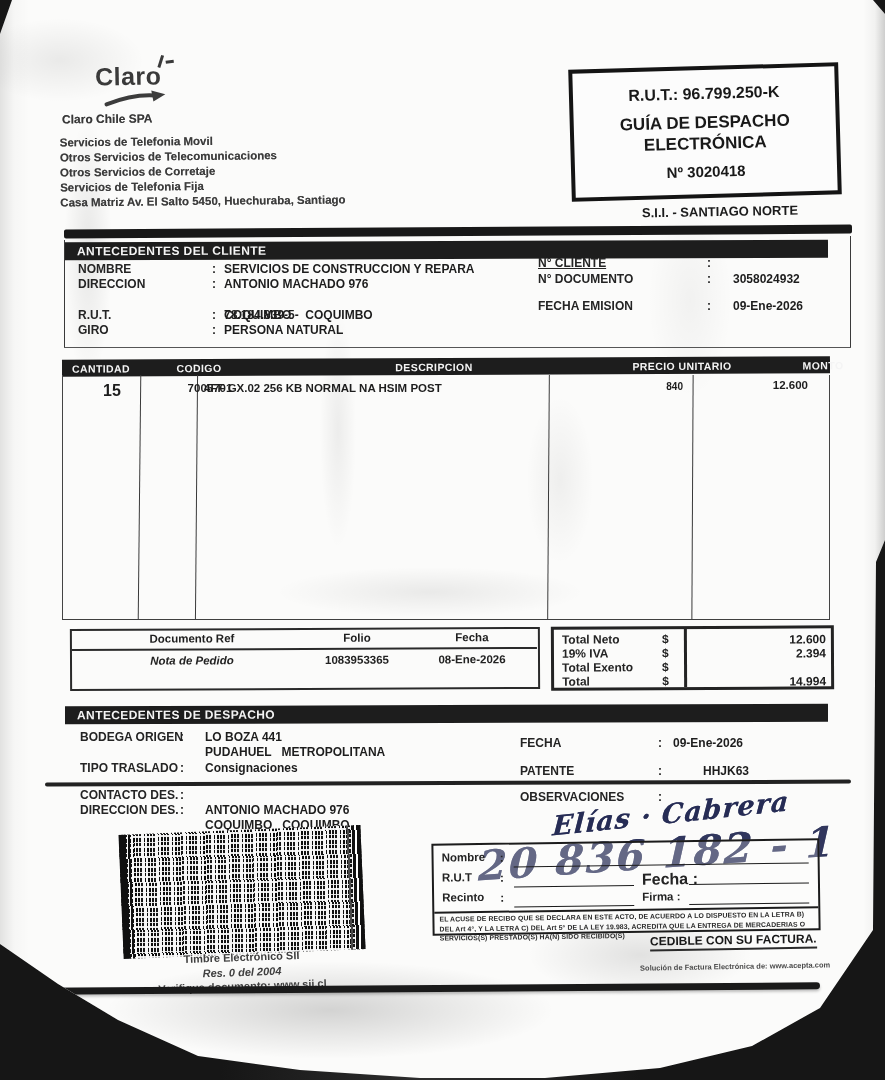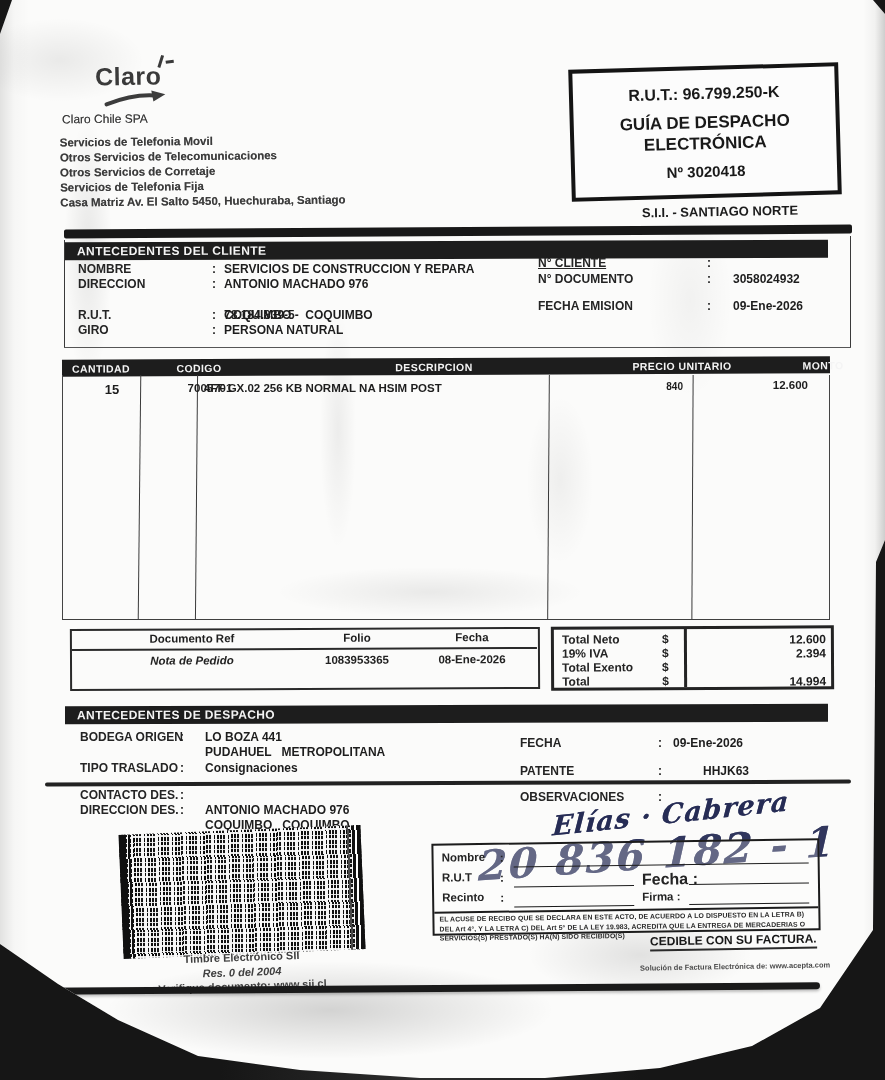--- a/index.html
+++ b/index.html
@@ -48,21 +48,21 @@
       <svg width="22" height="20" style="position:absolute;left:58px;top:-8px;">
         <line x1="6" y1="14" x2="10" y2="2" stroke="#3a3a3a" stroke-width="3"></line>
         <line x1="13" y1="9" x2="21" y2="8" stroke="#3a3a3a" stroke-width="3"></line>
       </svg>
       <svg width="64" height="18" style="position:absolute;left:8px;top:28px;">
         <path d="M3,14 Q30,4 52,6" fill="none" stroke="#3c3c3c" stroke-width="4" stroke-linecap="round"></path>
         <path d="M48,1 L62,5 L50,12 Z" fill="#3c3c3c"></path>
       </svg>
     </div>
 
-    <div class="abs soft" style="left:62px;top:112px;font-size:12px;font-weight:400;color:#383838;transform:rotate(-0.6deg);">Claro Chile SPA</div>
+    <div class="abs soft" style="left:62px;top:112px;font-size:12px;font-weight:700;color:#383838;transform:rotate(-0.6deg);">Claro Chile SPA</div>
 
     <div class="abs soft" style="left:60px;top:134px;font-size:11.5px;font-weight:600;color:#3c3c3c;line-height:15px;transform:rotate(-0.6deg);">
       <div>Servicios de Telefonia Movil</div>
       <div>Otros Servicios de Telecomunicaciones</div>
       <div>Otros Servicios de Corretaje</div>
       <div>Servicios de Telefonia Fija</div>
       <div>Casa Matriz Av. El Salto 5450, Huechuraba, Santiago</div>
     </div>
 
     <div class="abs" style="left:570px;top:66px;width:270px;height:132px;border:4px solid #141414;transform:rotate(-1.6deg);
@@ -123,21 +123,21 @@
     <div class="abs" style="left:62px;top:375px;width:768px;height:245px;">
       <div class="vline" style="left:0;top:0;height:245px;background:#444;"></div>
       <div class="vline" style="left:77px;top:0;height:245px;transform:rotate(.6deg);"></div>
       <div class="vline" style="left:134px;top:0;height:245px;transform:rotate(.5deg);"></div>
       <div class="vline" style="left:486px;top:0;height:245px;transform:rotate(.4deg);"></div>
       <div class="vline" style="left:630px;top:0;height:245px;transform:rotate(.3deg);"></div>
       <div class="vline" style="left:767px;top:0;height:245px;background:#444;"></div>
       <div class="hline" style="left:0;top:244px;width:768px;background:#3f3f3f;"></div>
 
       <div>
-        <span class="val" style="position:absolute;left:0;top:7px;width:100px;text-align:center;font-size:13px;">15</span>
+        <span class="val" style="position:absolute;left:0;top:7px;width:100px;text-align:center;font-size:16px;">15</span>
         <span class="val" style="position:absolute;left:78px;top:7px;width:140px;text-align:center;font-size:11.5px;">7005701</span>
         <span class="val" style="position:absolute;left:142px;top:7px;font-size:11.5px;">4FF GX.02 256 KB NORMAL NA HSIM POST</span>
         <span class="val" style="position:absolute;left:486px;top:6px;width:135px;text-align:right;font-size:10px;">840</span>
         <span class="val" style="position:absolute;left:630px;top:4px;width:116px;text-align:right;font-size:11.5px;">12.600</span>
       </div>
     </div>
 
     <div class="abs" style="left:70px;top:628px;width:470px;height:62px;border:2.5px solid #2a2a2a;transform:rotate(-0.25deg);">
       <div style="position:absolute;left:0;top:2px;width:240px;text-align:center;font-size:11.5px;font-weight:700;color:#1e1e1e;">Documento Ref</div>
       <div style="position:absolute;left:240px;top:2px;width:90px;text-align:center;font-size:11.5px;font-weight:700;color:#1e1e1e;">Folio</div>

